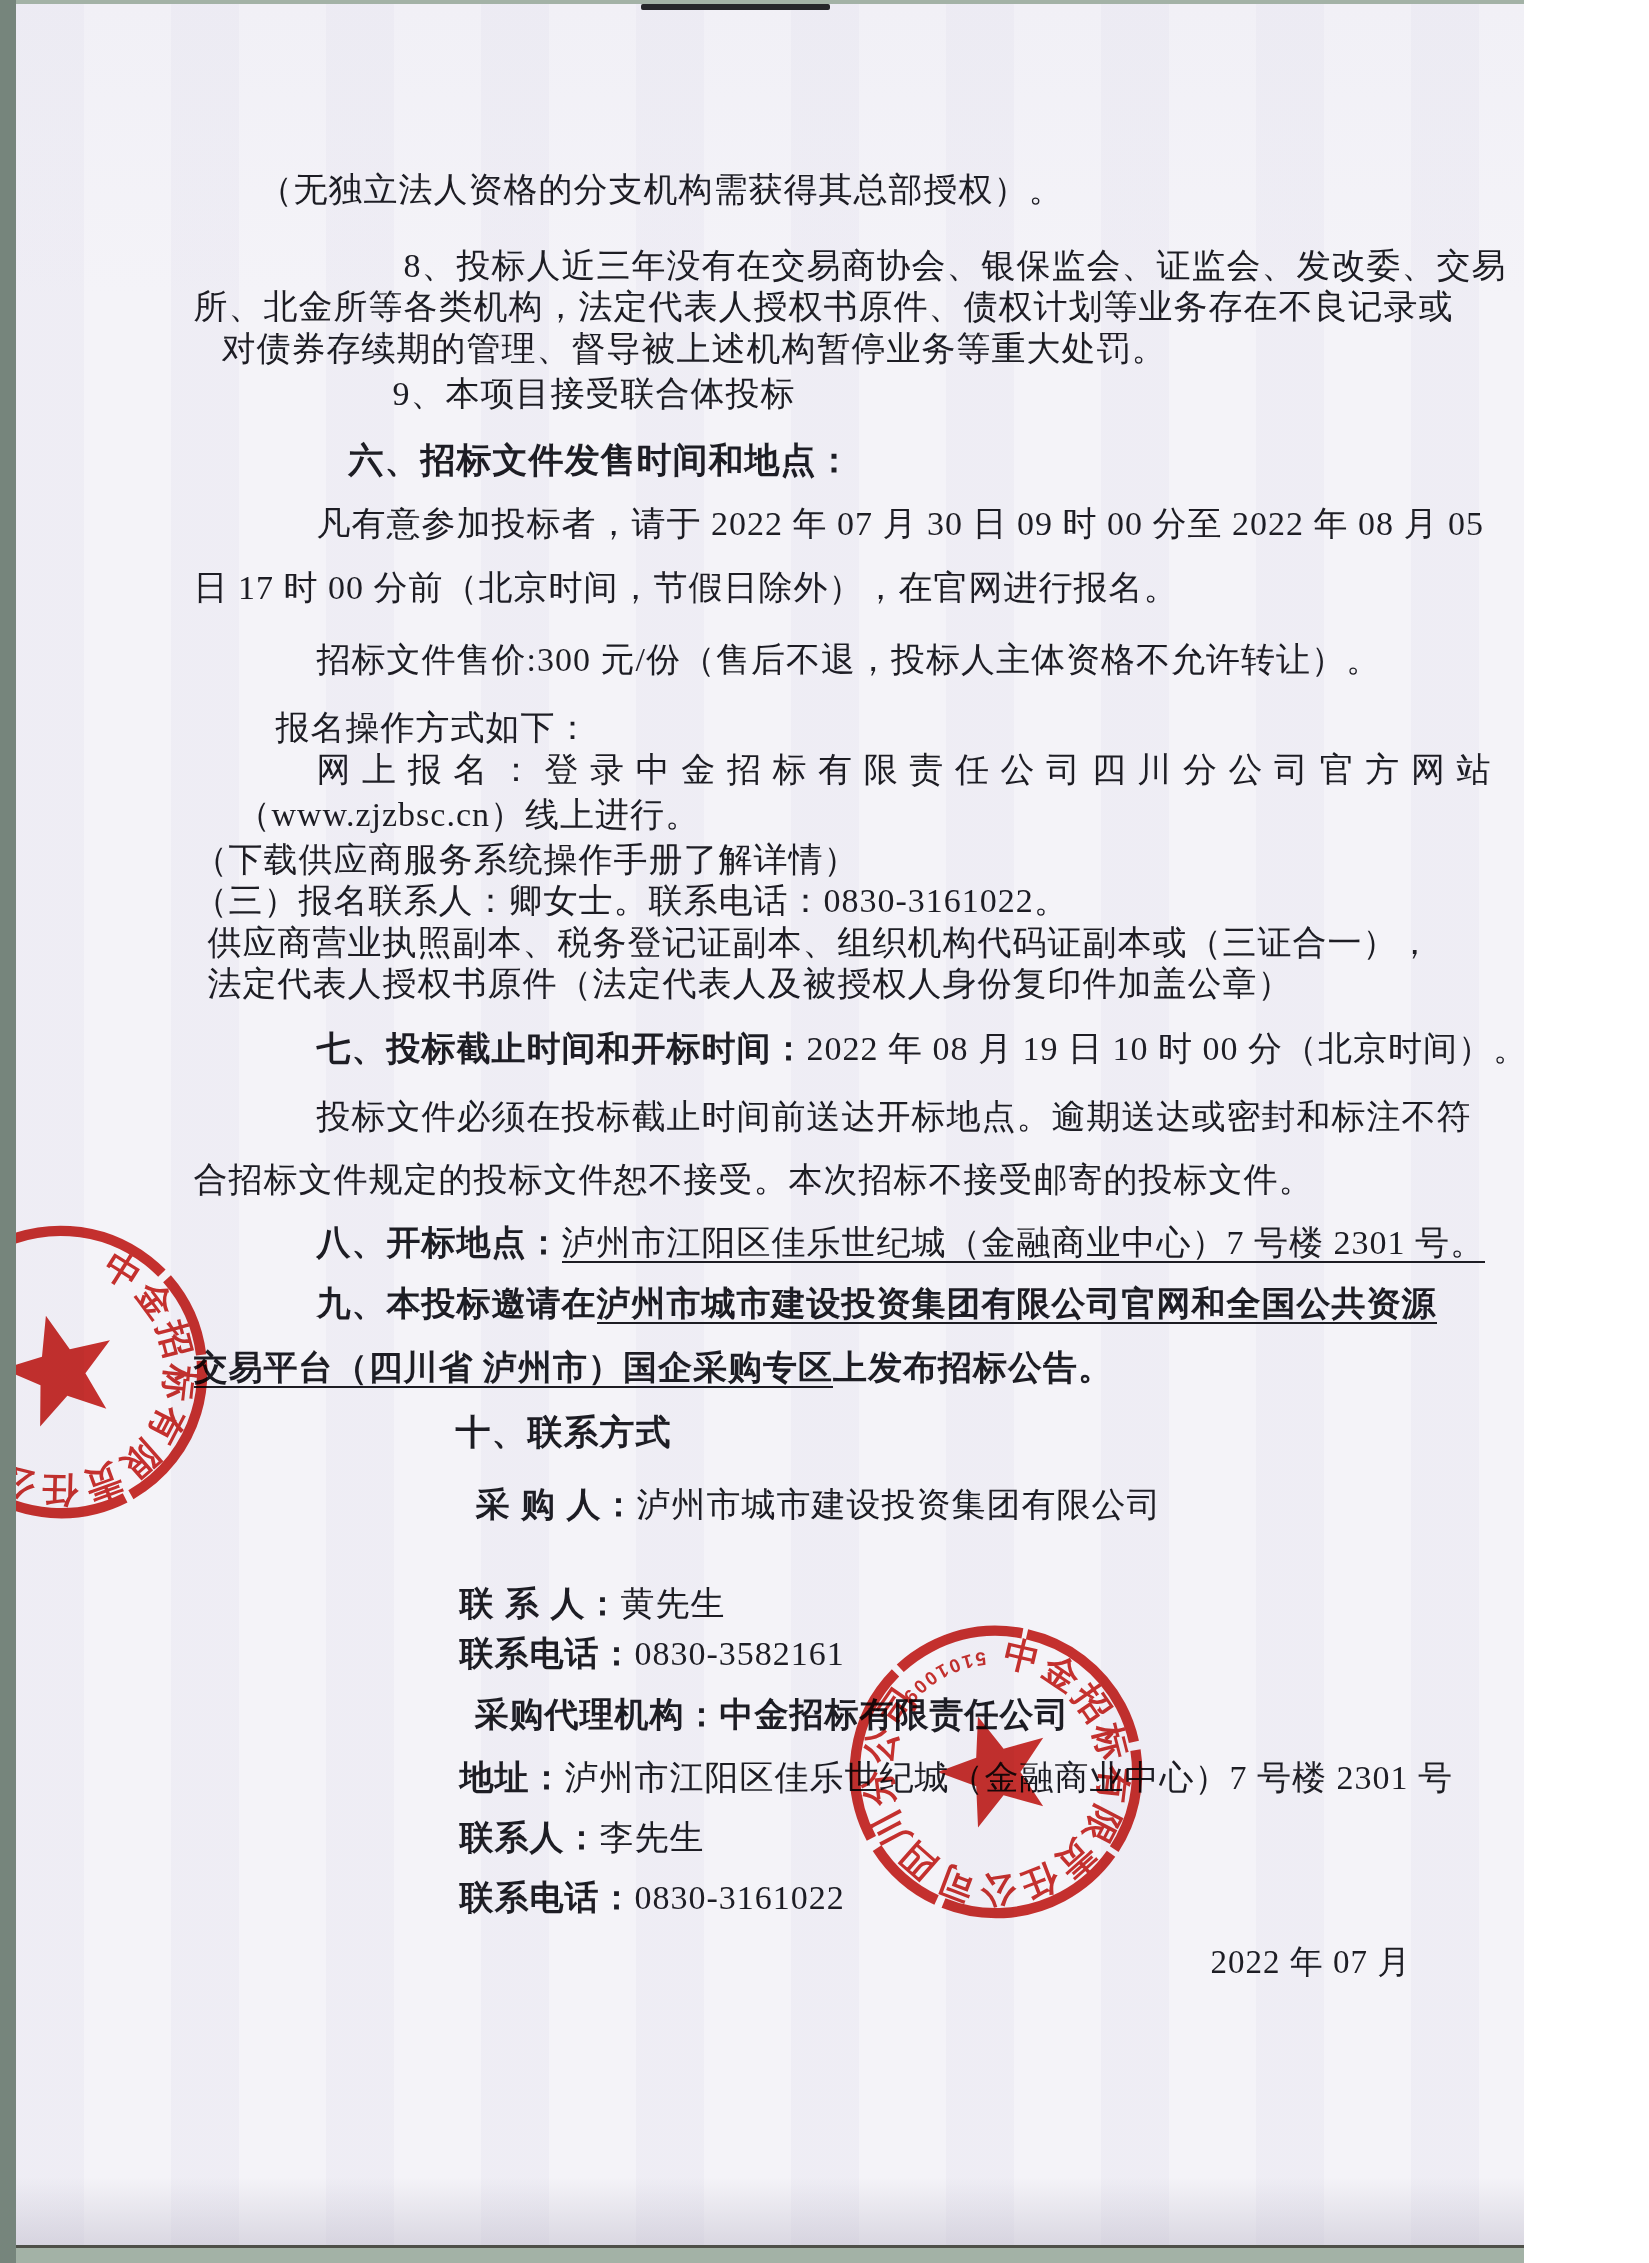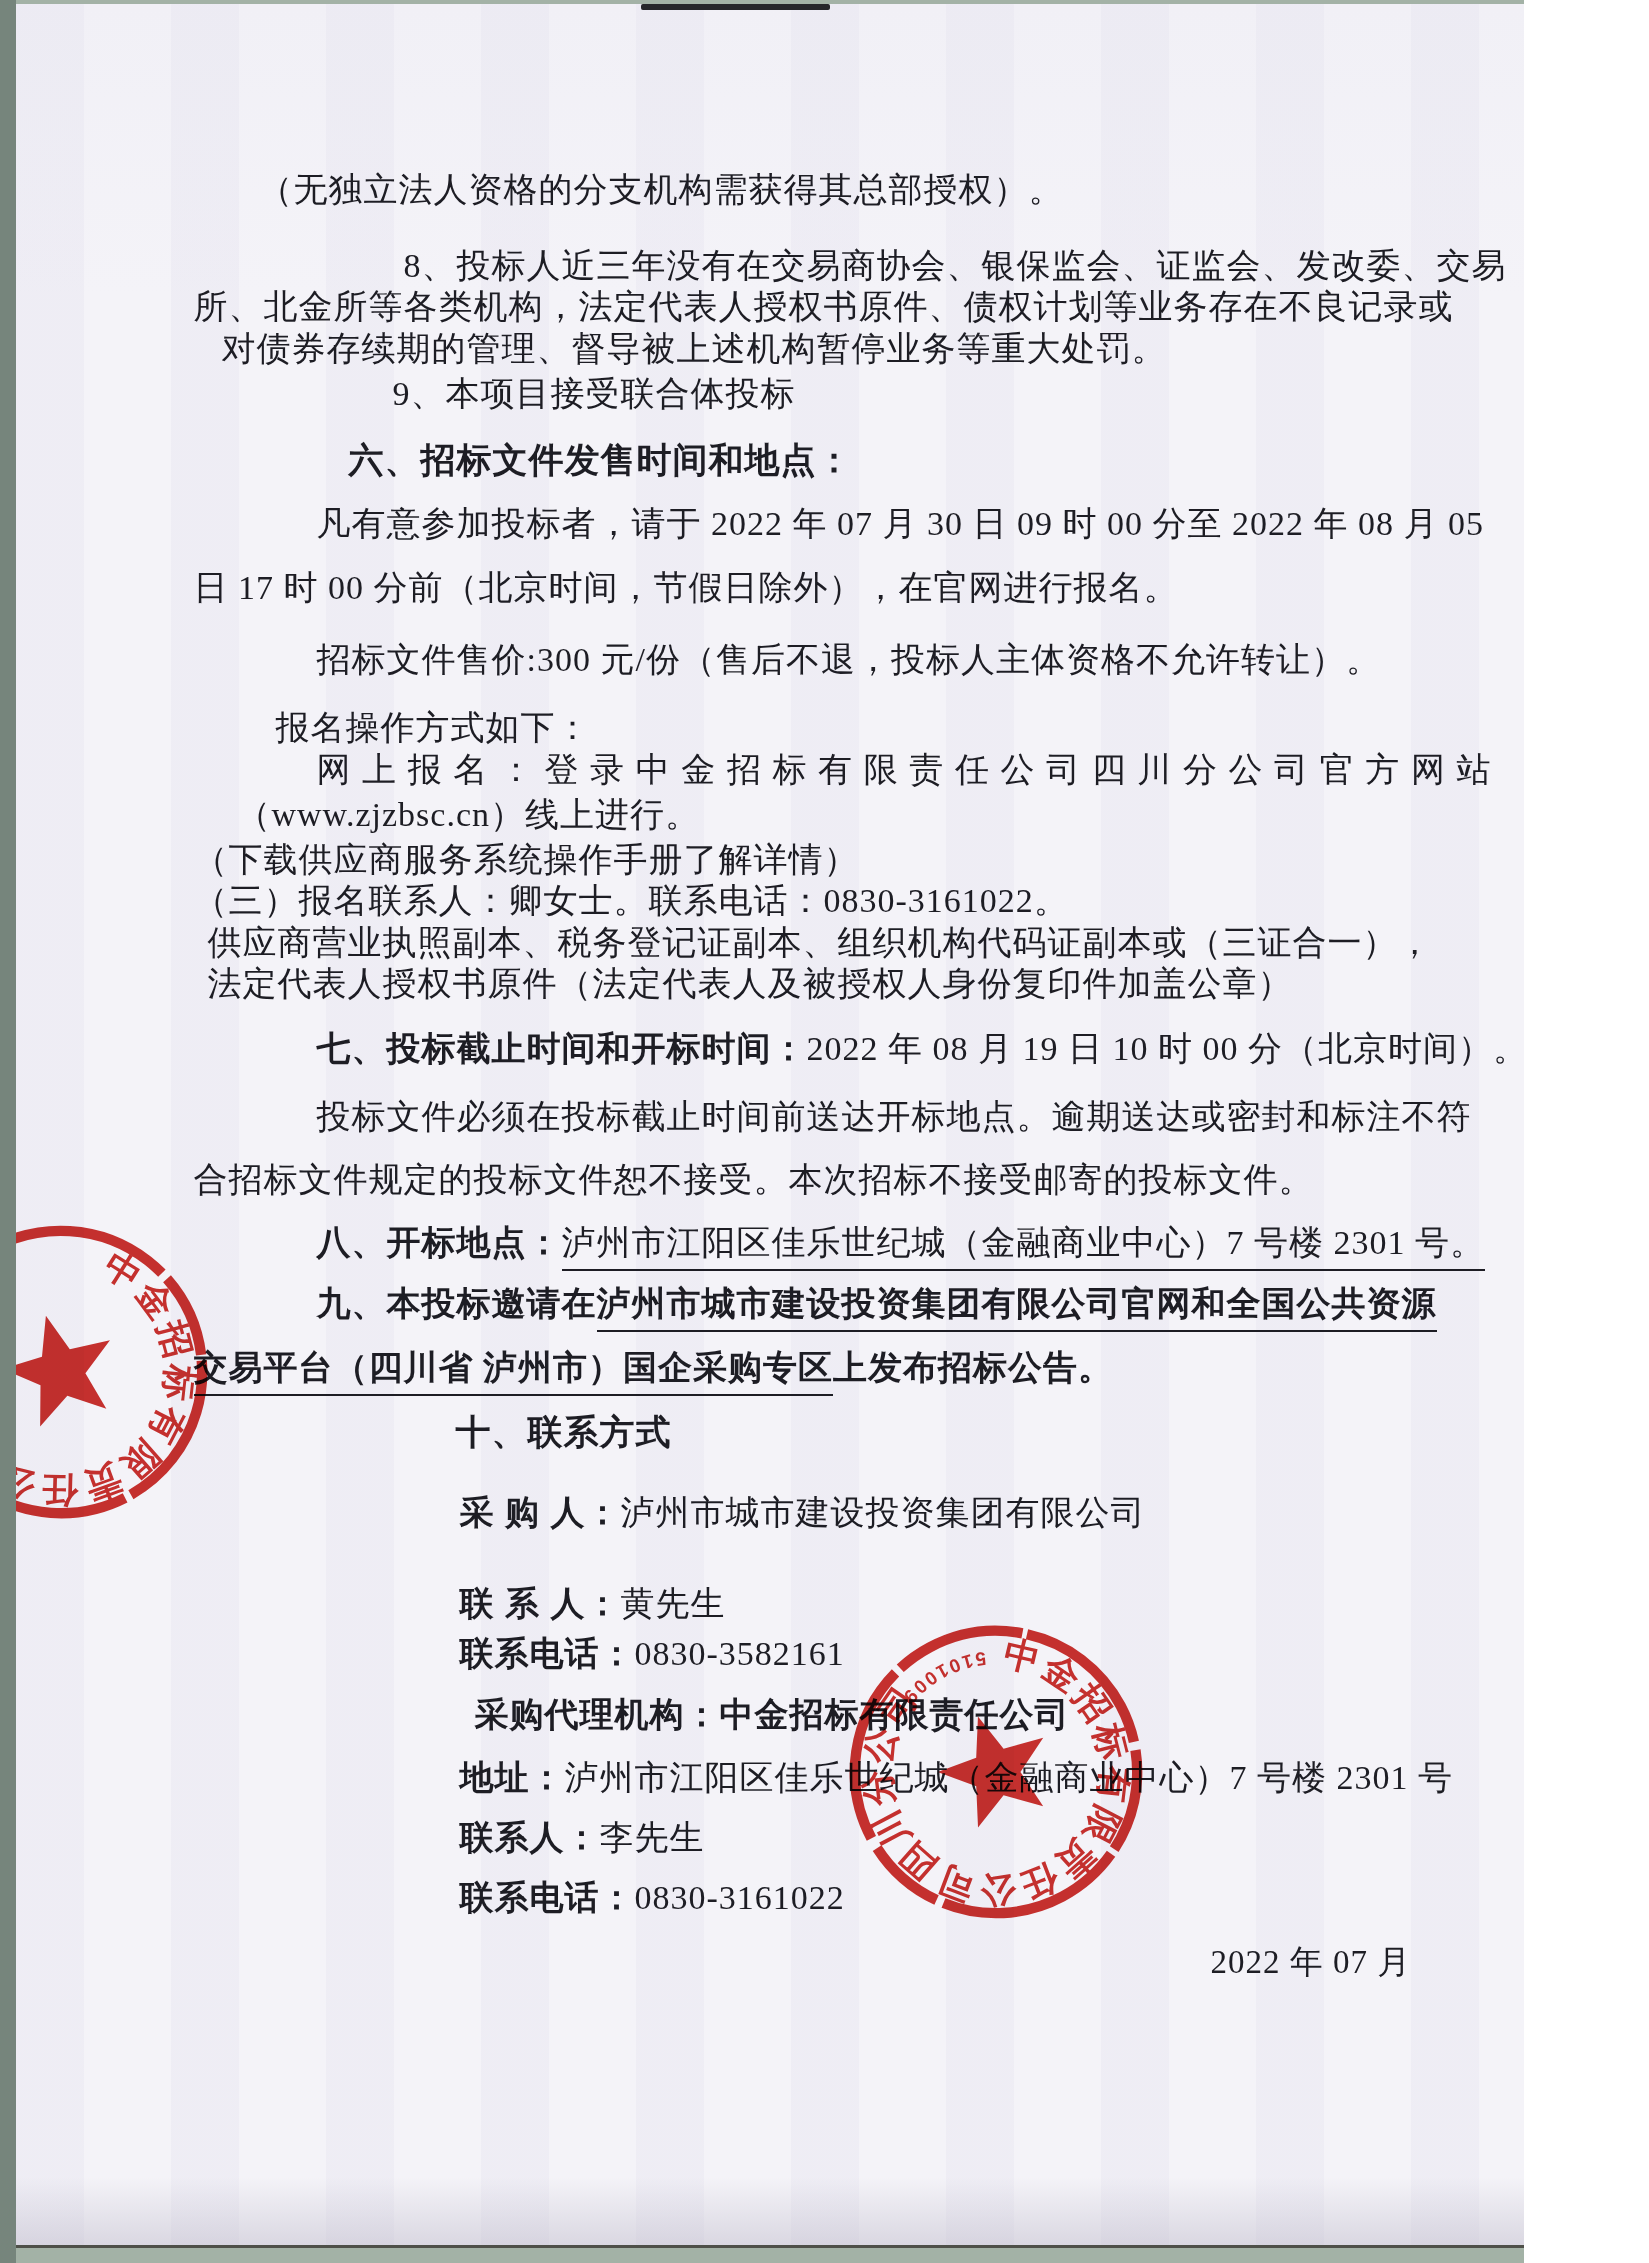--- a/index.html
+++ b/index.html
@@ -26,21 +26,21 @@
   .top-smudge{
     position:absolute;left:625px;top:0;width:189px;height:5.8px;background:#26262a;border-radius:1.9px;
   }
   .ln{
     position:absolute;white-space:nowrap;
     font-size:34px;color:#1d1d24;letter-spacing:1px;
   }
   .hd{font-family:"Liberation Sans",sans-serif;font-weight:700;}
   .sb{font-family:"Liberation Sans",sans-serif;font-weight:600;}
   .bold-serif{font-weight:700;}
-  .u{border-bottom:2.9px solid #1d1d24;padding-bottom:8px;}
+  .u{border-bottom:2.9px solid #1d1d24;padding-bottom:0;}
   .sp12{letter-spacing:11.6px;}
 
   .l-intro{left:243px;top:163px;}
   .l-8a{left:388px;top:239px;}
   .l-8b{left:178px;top:280px;}
   .l-8c{left:178px;top:322px;margin-left:28px;}
   .l-9{left:377px;top:367px;}
   .l-s6{left:333px;top:433px;font-size:35px;}
   .l-s6a{left:301px;top:497px;}
   .l-s6b{left:178px;top:561px;}
@@ -52,21 +52,21 @@
   .l-c3{left:178px;top:874px;}
   .l-docs1{left:192px;top:916px;}
   .l-docs2{left:192px;top:957px;}
   .l-s7{left:301px;top:1022px;}
   .l-dl1{left:301px;top:1090px;}
   .l-dl2{left:178px;top:1153px;}
   .l-s8{left:301px;top:1216px;}
   .l-s9a{left:301px;top:1277px;}
   .l-s9b{left:178px;top:1341px;}
   .l-s10{left:440px;top:1405px;font-size:35px;}
-  .l-p1{left:444px;top:1478px;margin-top:8px;}
+  .l-p1{left:460px;top:1478px;}
   .l-p2{left:444px;top:1527px;}
   .l-p3{left:444px;top:1577px;}
   .l-p4{left:444px;top:1627px;}
   .l-ag{left:459px;top:1688px;}
   .l-agaddr{left:444px;top:1751px;}
   .l-agc{left:444px;top:1811px;}
   .l-agph{left:444px;top:1871px;}
   .l-date{left:1195px;top:1936px;font-size:33px;}
 
   .stamp{

